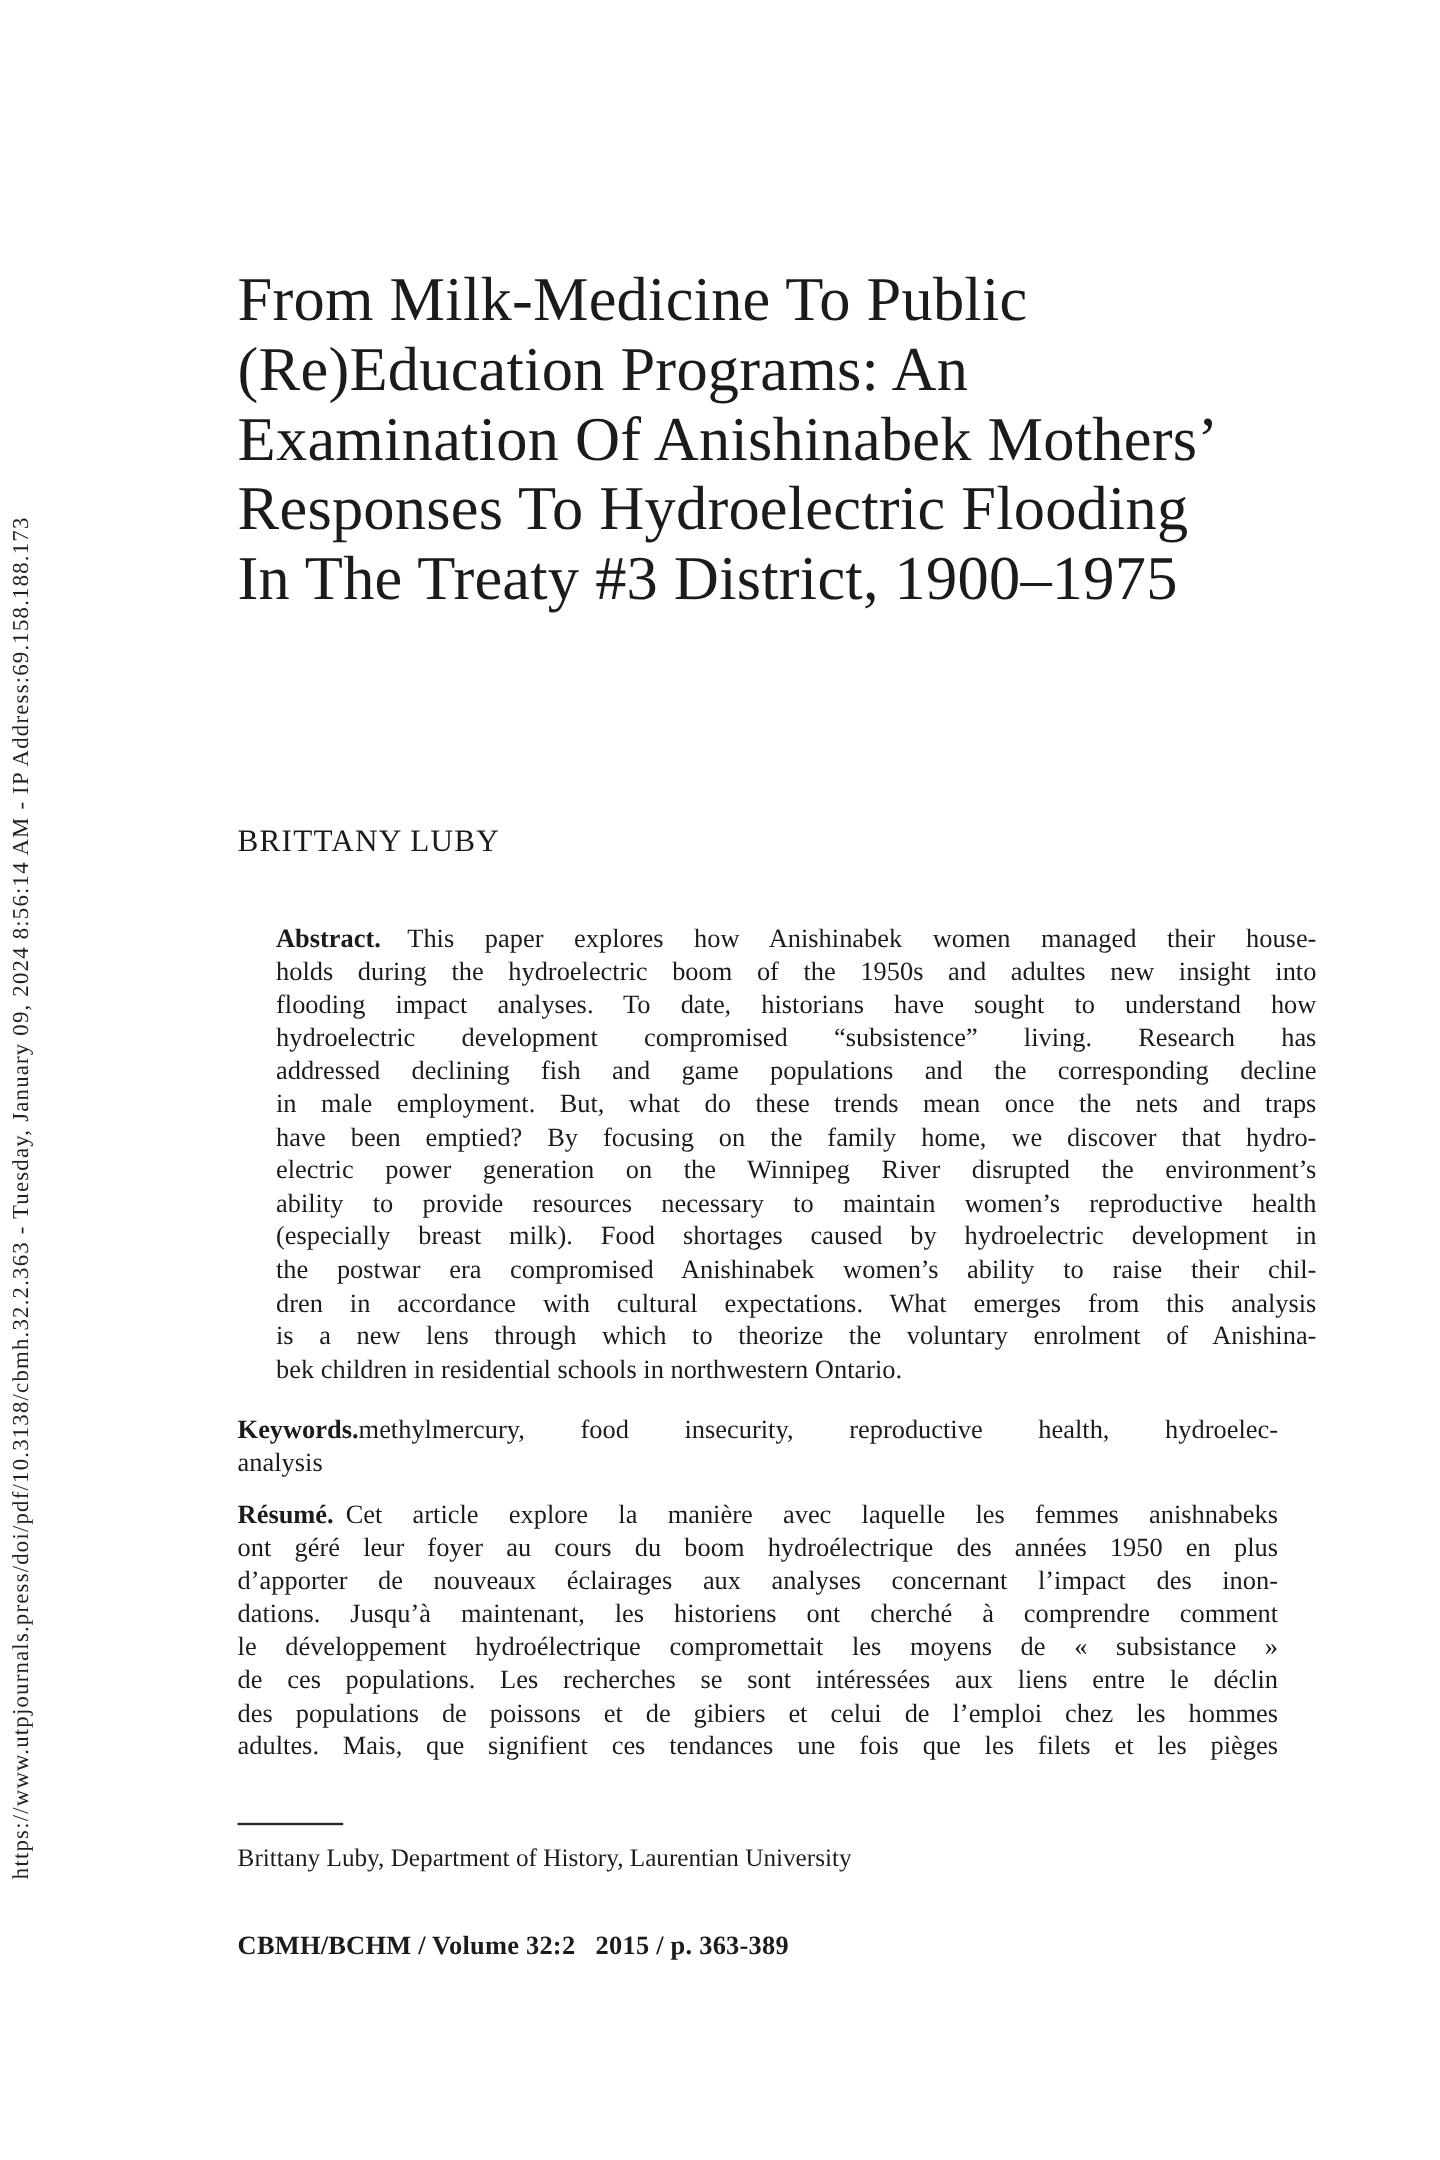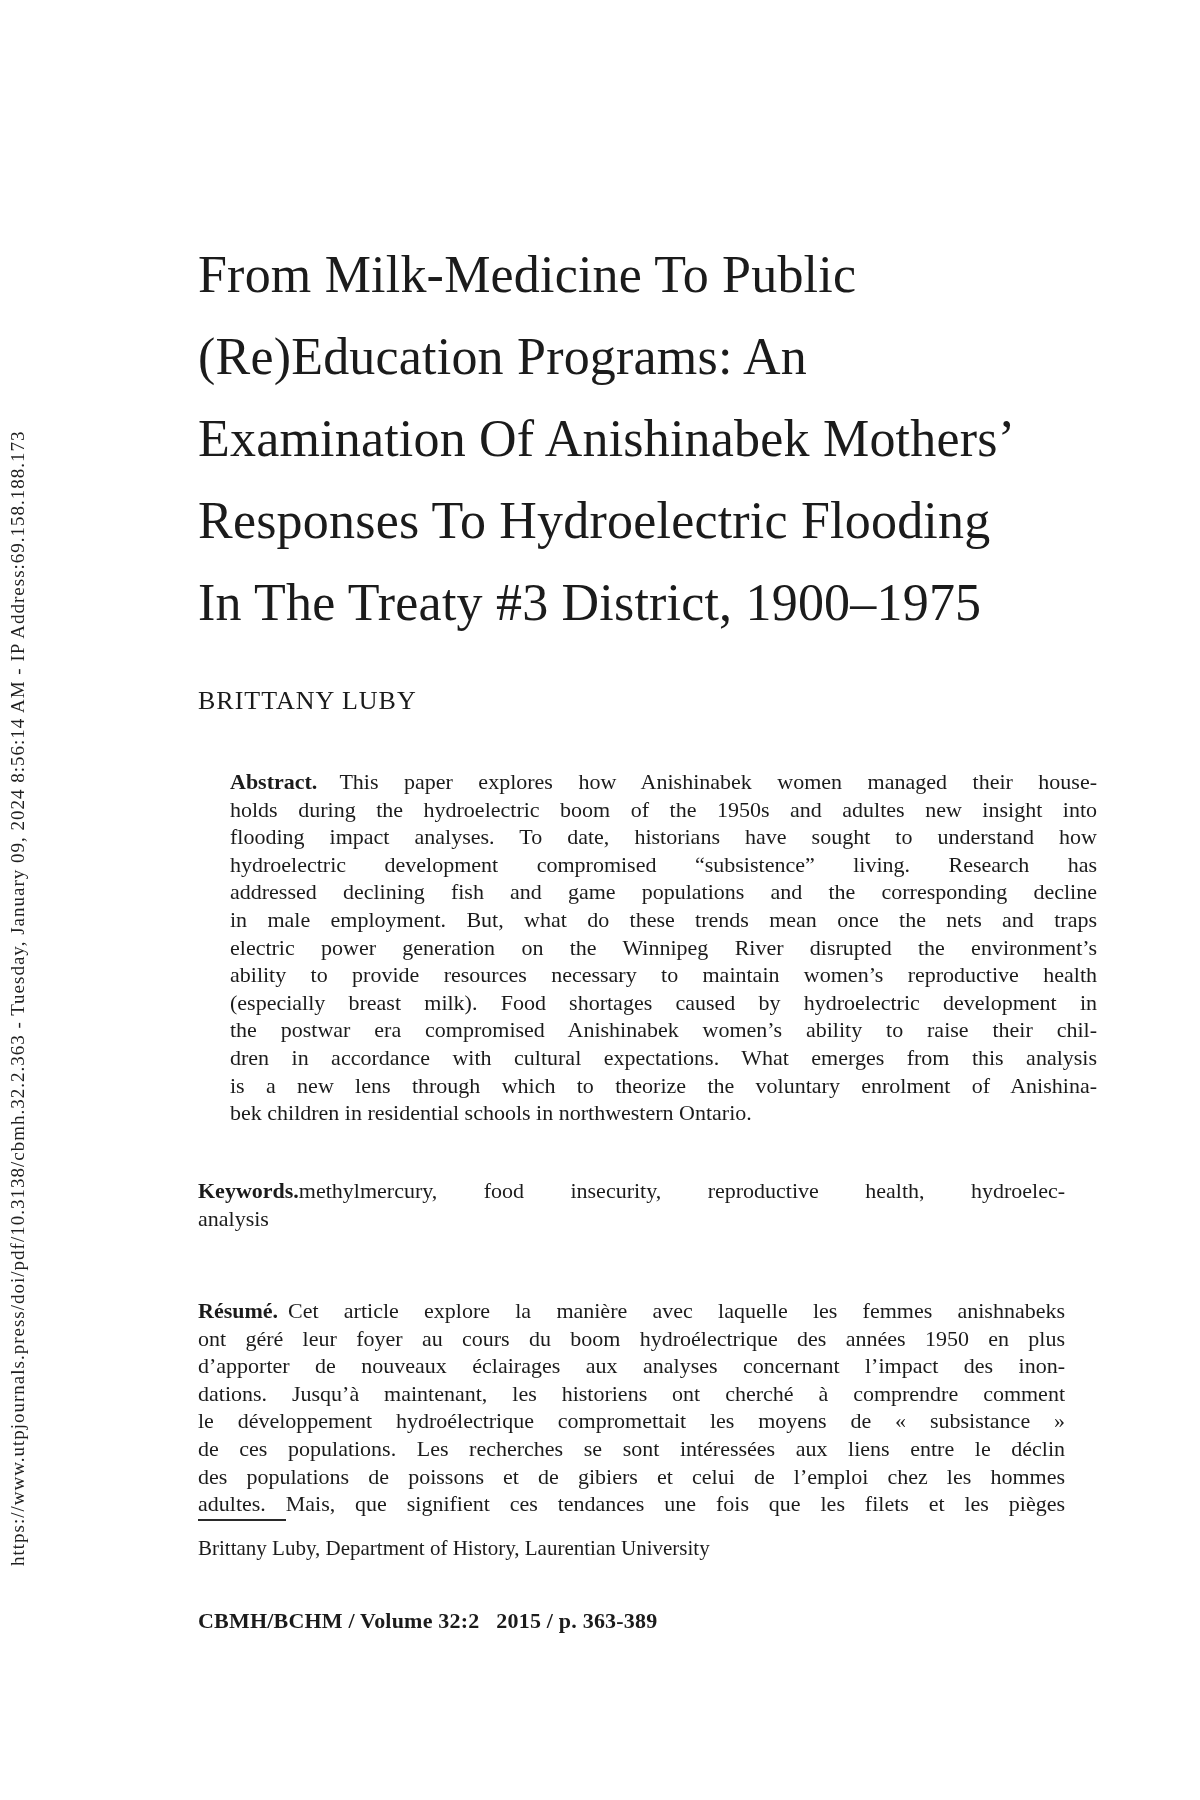--- a/index.html
+++ b/index.html
@@ -26,36 +26,36 @@
   }
   .content { position: absolute; left: 198px; top: 0; width: 867px; }
   .content > div { position: absolute; left: 0; width: 100%; }
 
   .title {
     top: 222px;
     font-size: 52px;
     line-height: 58px;
     letter-spacing: 0.2px;
   }
-  .tline { white-space: nowrap; margin-top: 24px; }
+  .tline { white-space: nowrap; }
 
   .author {
     top: 686px;
     font-size: 26px;
     letter-spacing: 1px;
   }
 
   .para { font-size: 22px; line-height: 27.6px; }
   .jline { text-align: justify; text-align-last: justify; }
   .line  { text-align: left; }
   .plabel { font-weight: bold; }
 
   #abstract { top: 768px; margin-left: 32px; }
   #keywords { top: 1177px; }
-  #resume   { top: 1297px; }
+  #resume   { top: 1248px; }
 
   .footnote-rule {
     top: 1519px;
     width: 88px !important;
     border-top: 2px solid #2a2a2a;
     height: 0;
   }
   .footnote { top: 1536px; font-size: 21px; }
   .journal  { top: 1608px; font-size: 22px; font-weight: bold; letter-spacing: 0.2px; }
 </style>
@@ -78,20 +78,21 @@
 
     <div class="author">BRITTANY LUBY</div>
 
     <div class="para" id="abstract">
         <div class="jline"><b class="plabel" style="margin-right: 22px;">Abstract.</b>This paper explores how Anishinabek women managed their house-</div>
         <div class="jline">holds during the hydroelectric boom of the 1950s and adultes new insight into</div>
         <div class="jline">flooding impact analyses. To date, historians have sought to understand how</div>
         <div class="jline">hydroelectric development compromised “subsistence” living. Research has</div>
         <div class="jline">addressed declining fish and game populations and the corresponding decline</div>
         <div class="jline">in male employment. But, what do these trends mean once the nets and traps</div>
+        <div class="jline">have been emptied? By focusing on the family home, we discover that hydro-</div>
         <div class="jline">electric power generation on the Winnipeg River disrupted the environment’s</div>
         <div class="jline">ability to provide resources necessary to maintain women’s reproductive health</div>
         <div class="jline">(especially breast milk). Food shortages caused by hydroelectric development in</div>
         <div class="jline">the postwar era compromised Anishinabek women’s ability to raise their chil-</div>
         <div class="jline">dren in accordance with cultural expectations. What emerges from this analysis</div>
         <div class="jline">is a new lens through which to theorize the voluntary enrolment of Anishina-</div>
         <div class="line">bek children in residential schools in northwestern Ontario.</div>
       </div>
 
     <div class="para" id="keywords">

